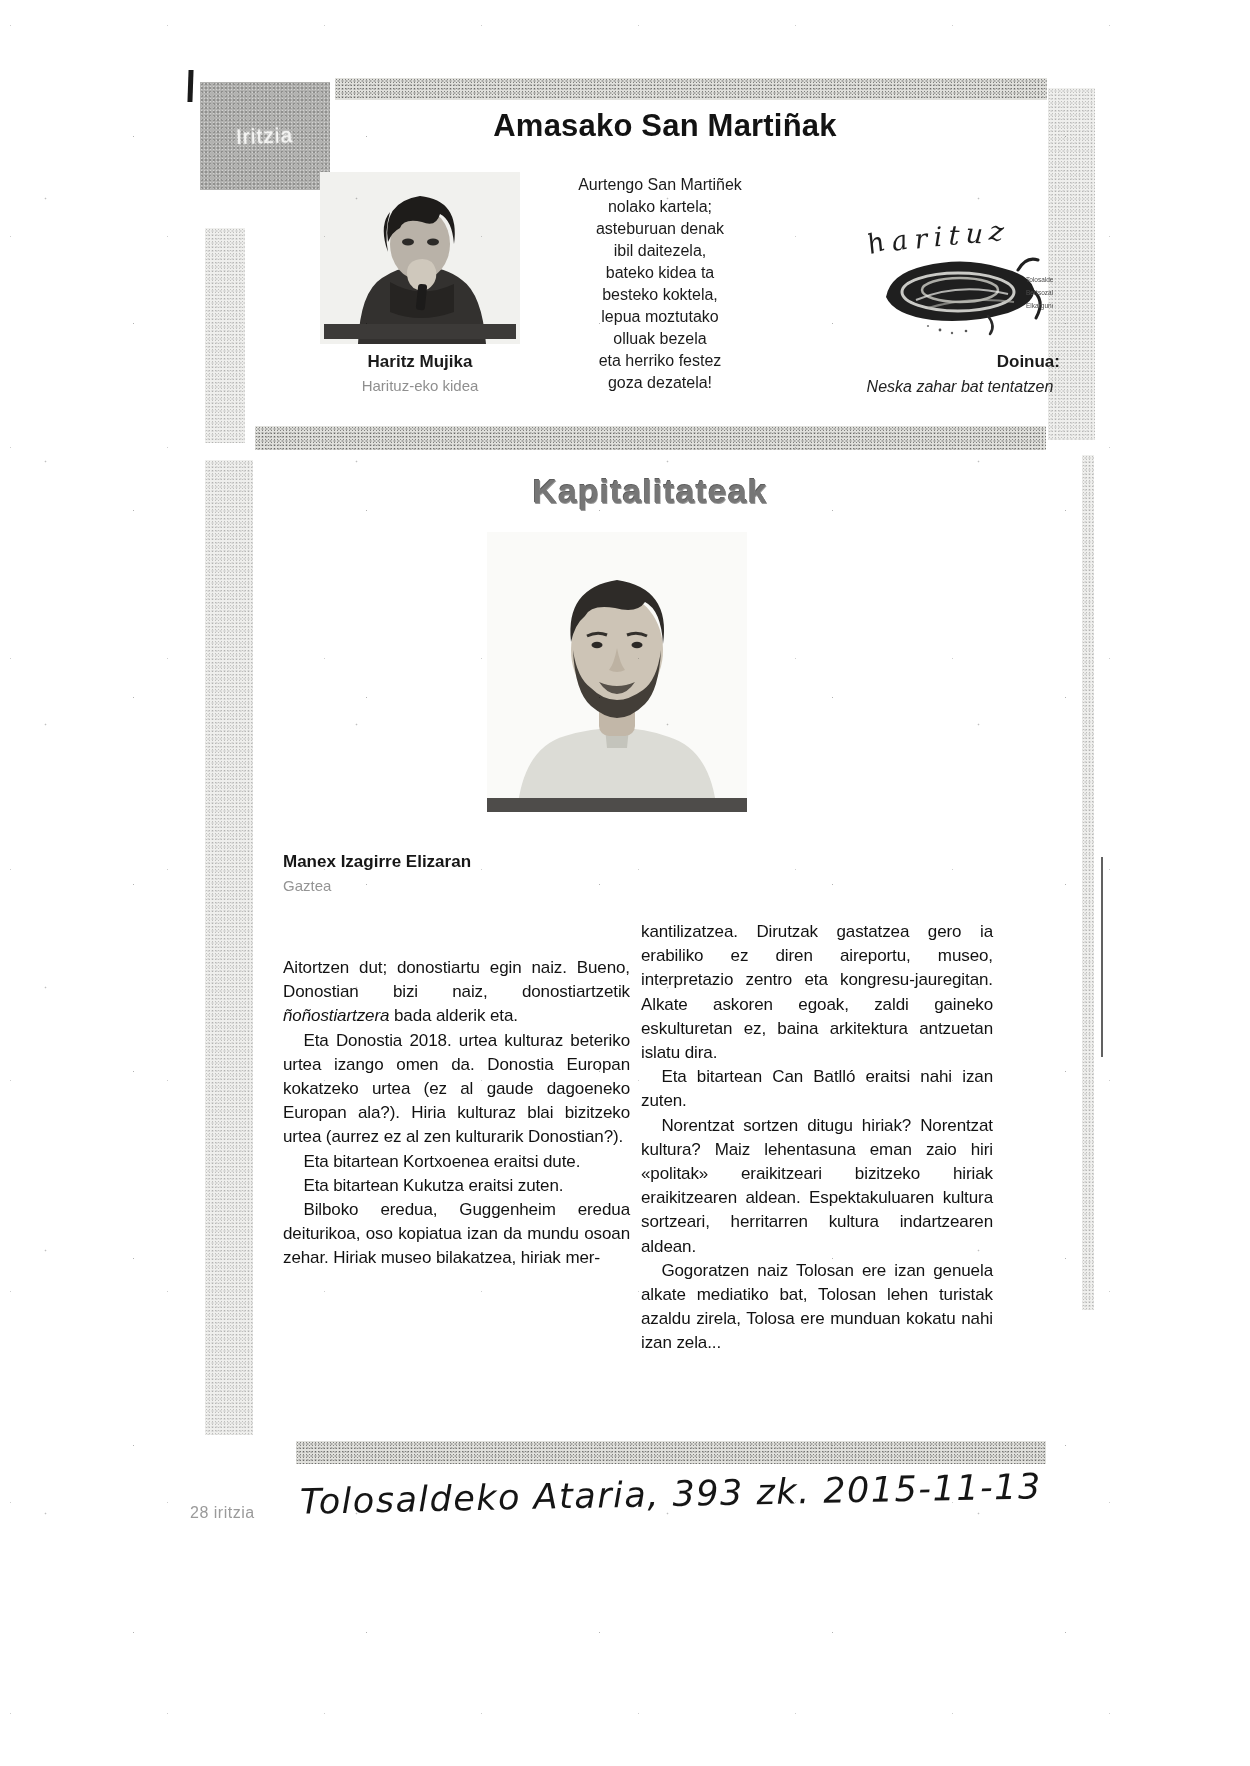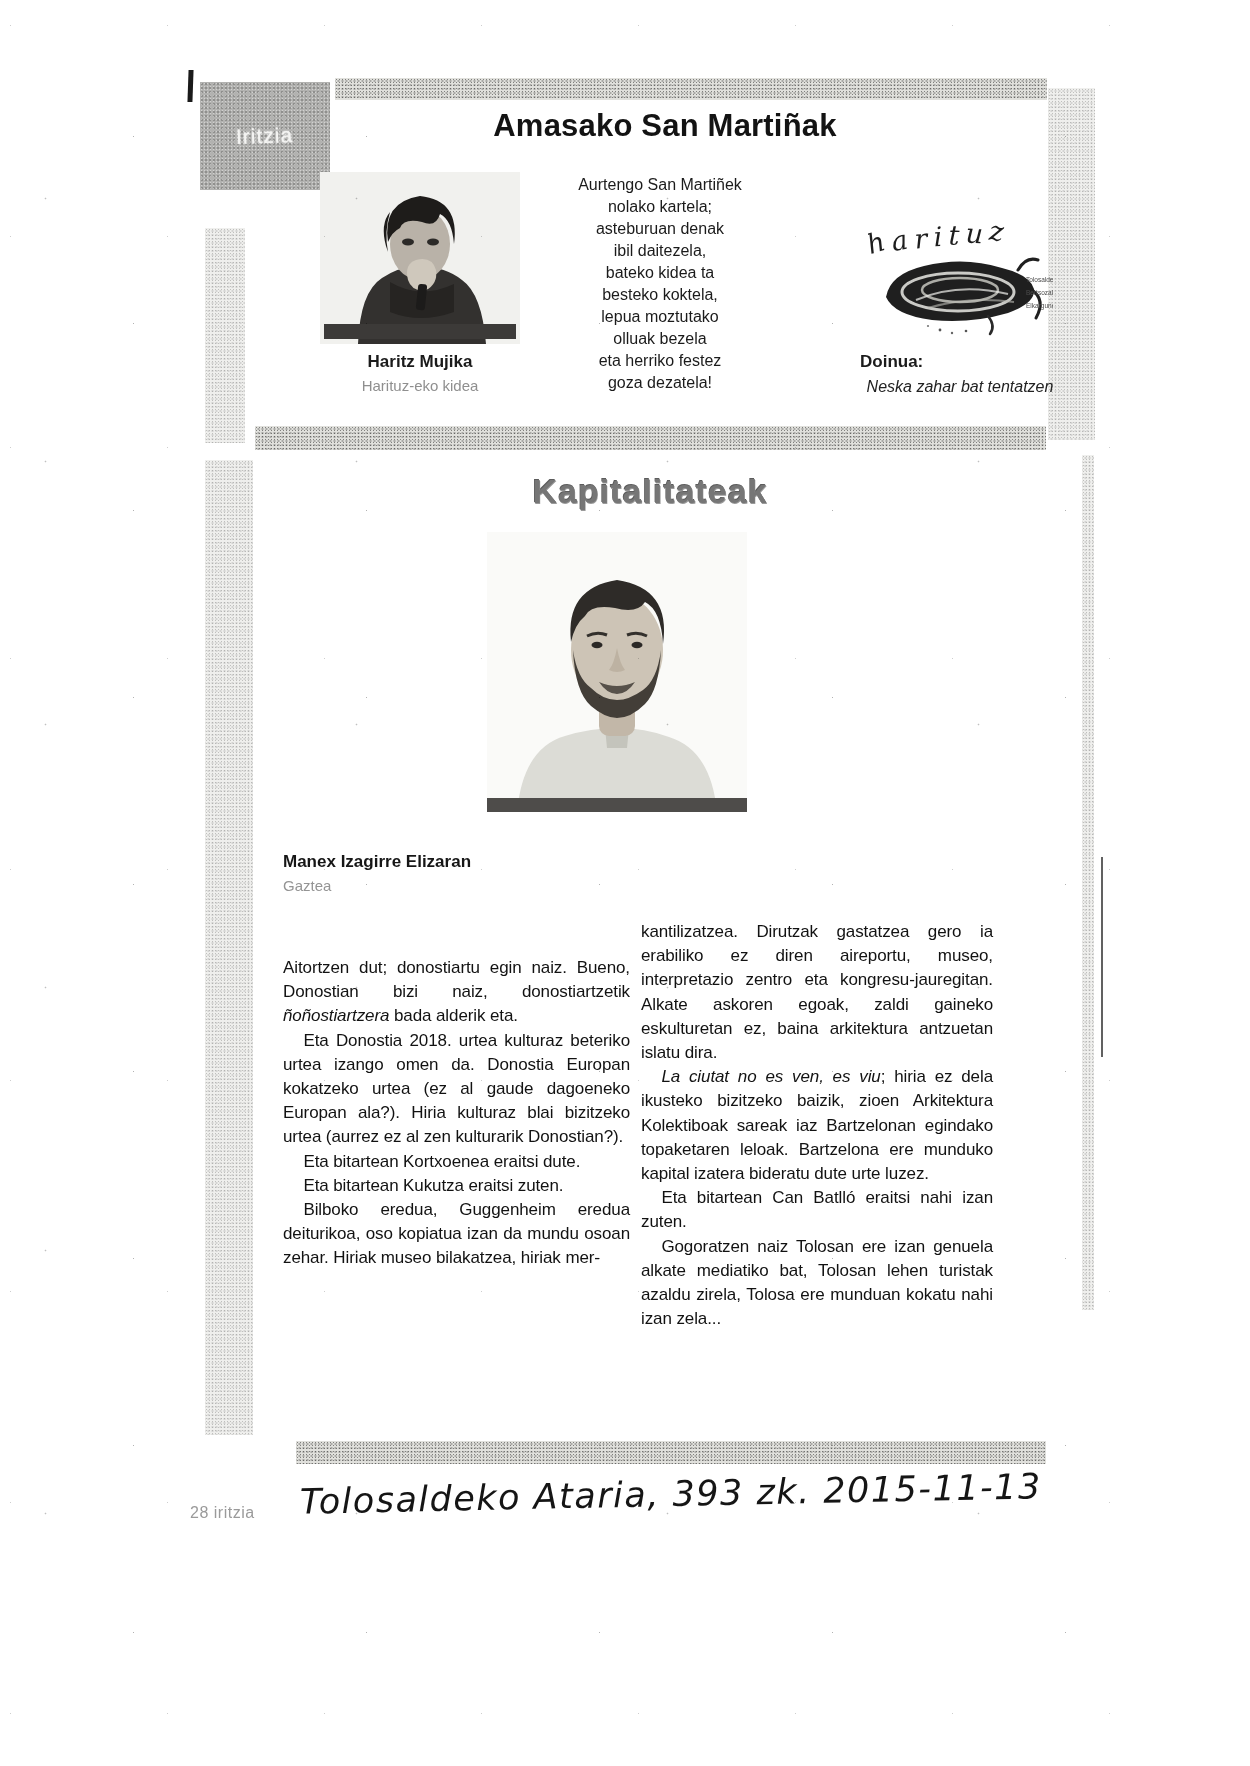--- a/index.html
+++ b/index.html
@@ -44,21 +44,21 @@
   }
   .title-1{
     font-weight:bold;font-size:31px;letter-spacing:.2px;
     text-align:center;color:#131313;
   }
   .verse{
     text-align:center;font-weight:normal;font-size:16px;line-height:22px;color:#1b1b1b;
   }
   .caption-name{font-weight:bold;font-size:17px;text-align:center;color:#1b1b1b;}
   .caption-role{font-size:15px;text-align:center;color:#8f8f8f;margin-top:3px;}
-  .tune-label{font-weight:bold;font-size:17px;text-align:left;color:#1b1b1b;}
+  .tune-label{font-weight:bold;font-size:17px;text-align:right;color:#1b1b1b;}
   .tune-title{font-style:italic;font-size:16px;text-align:center;color:#222;margin-top:4px;}
   .title-2{
     font-weight:bold;font-size:34px;letter-spacing:1px;text-align:center;
     color:#767676;
     text-shadow:.6px .6px 0 #9a9a9a,-.6px -.6px 0 #5c5c5c;
   }
   .author-name{font-weight:bold;font-size:17px;color:#161616;}
   .author-role{font-size:15px;color:#949494;margin-top:3px;}
   .body-col p{
     margin:0;font-size:17px;line-height:24.2px;text-align:justify;
@@ -197,22 +197,22 @@
 
   <div class="abs body-col" style="left:283px;top:956px;width:347px;">
     <p><span>Aitortzen dut; donostiartu egin naiz. Bueno, Donostian bizi naiz, donostiartzetik </span><em>ñoñostiartzera</em><span> bada alderik eta.</span></p>
     <p><span>Eta Donostia 2018. urtea kulturaz beteriko urtea izango omen da. Donostia Europan kokatzeko urtea (ez al gaude dagoeneko Europan ala?). Hiria kulturaz blai bizitzeko urtea (aurrez ez al zen kulturarik Donostian?).</span></p>
     <p><span>Eta bitartean Kortxoenea eraitsi dute.</span></p>
     <p><span>Eta bitartean Kukutza eraitsi zuten.</span></p>
     <p><span>Bilboko eredua, Guggenheim eredua deiturikoa, oso kopiatua izan da mundu osoan zehar. Hiriak museo bilakatzea, hiriak mer-</span></p>
   </div>
   <div class="abs body-col" style="left:641px;top:920px;width:352px;">
     <p><span>kantilizatzea. Dirutzak gastatzea gero ia erabiliko ez diren aireportu, museo, interpretazio zentro eta kongresu-jauregitan. Alkate askoren egoak, zaldi gaineko eskulturetan ez, baina arkitektura antzuetan islatu dira.</span></p>
-    <p><em>La ciutat no es ven, es viu</em><span>; hiria ez dela ikusteko bizitzeko baizik, zioen Arkitektura Kolektiboak sareak iaz Bartzelonan egindako topaketaren leloak. Bartzelona ere munduko kapital izatera bideratu dute urte luzez.</span></p>
     <p><span>Eta bitartean Can Batlló eraitsi nahi izan zuten.</span></p>
+    <p><span>Norentzat sortzen ditugu hiriak? Norentzat kultura? Maiz lehentasuna eman zaio hiri «politak» eraikitzeari bizitzeko hiriak eraikitzearen aldean. Espektakuluaren kultura sortzeari, herritarren kultura indartzearen aldean.</span></p>
     <p><span>Gogoratzen naiz Tolosan ere izan genuela alkate mediatiko bat, Tolosan lehen turistak azaldu zirela, Tolosa ere munduan kokatu nahi izan zela...</span></p>
   </div>
 
   <div class="abs dotbar" style="left:296px;top:1441px;width:750px;height:23px;"></div>
 
   <div class="abs handwritten" style="left:300px;top:1474px;">Tolosaldeko Ataria, 393 zk. 2015-11-13</div>
 
   <div class="abs footer-label" style="left:190px;top:1504px;">28 iritzia</div>
 
 </div>

